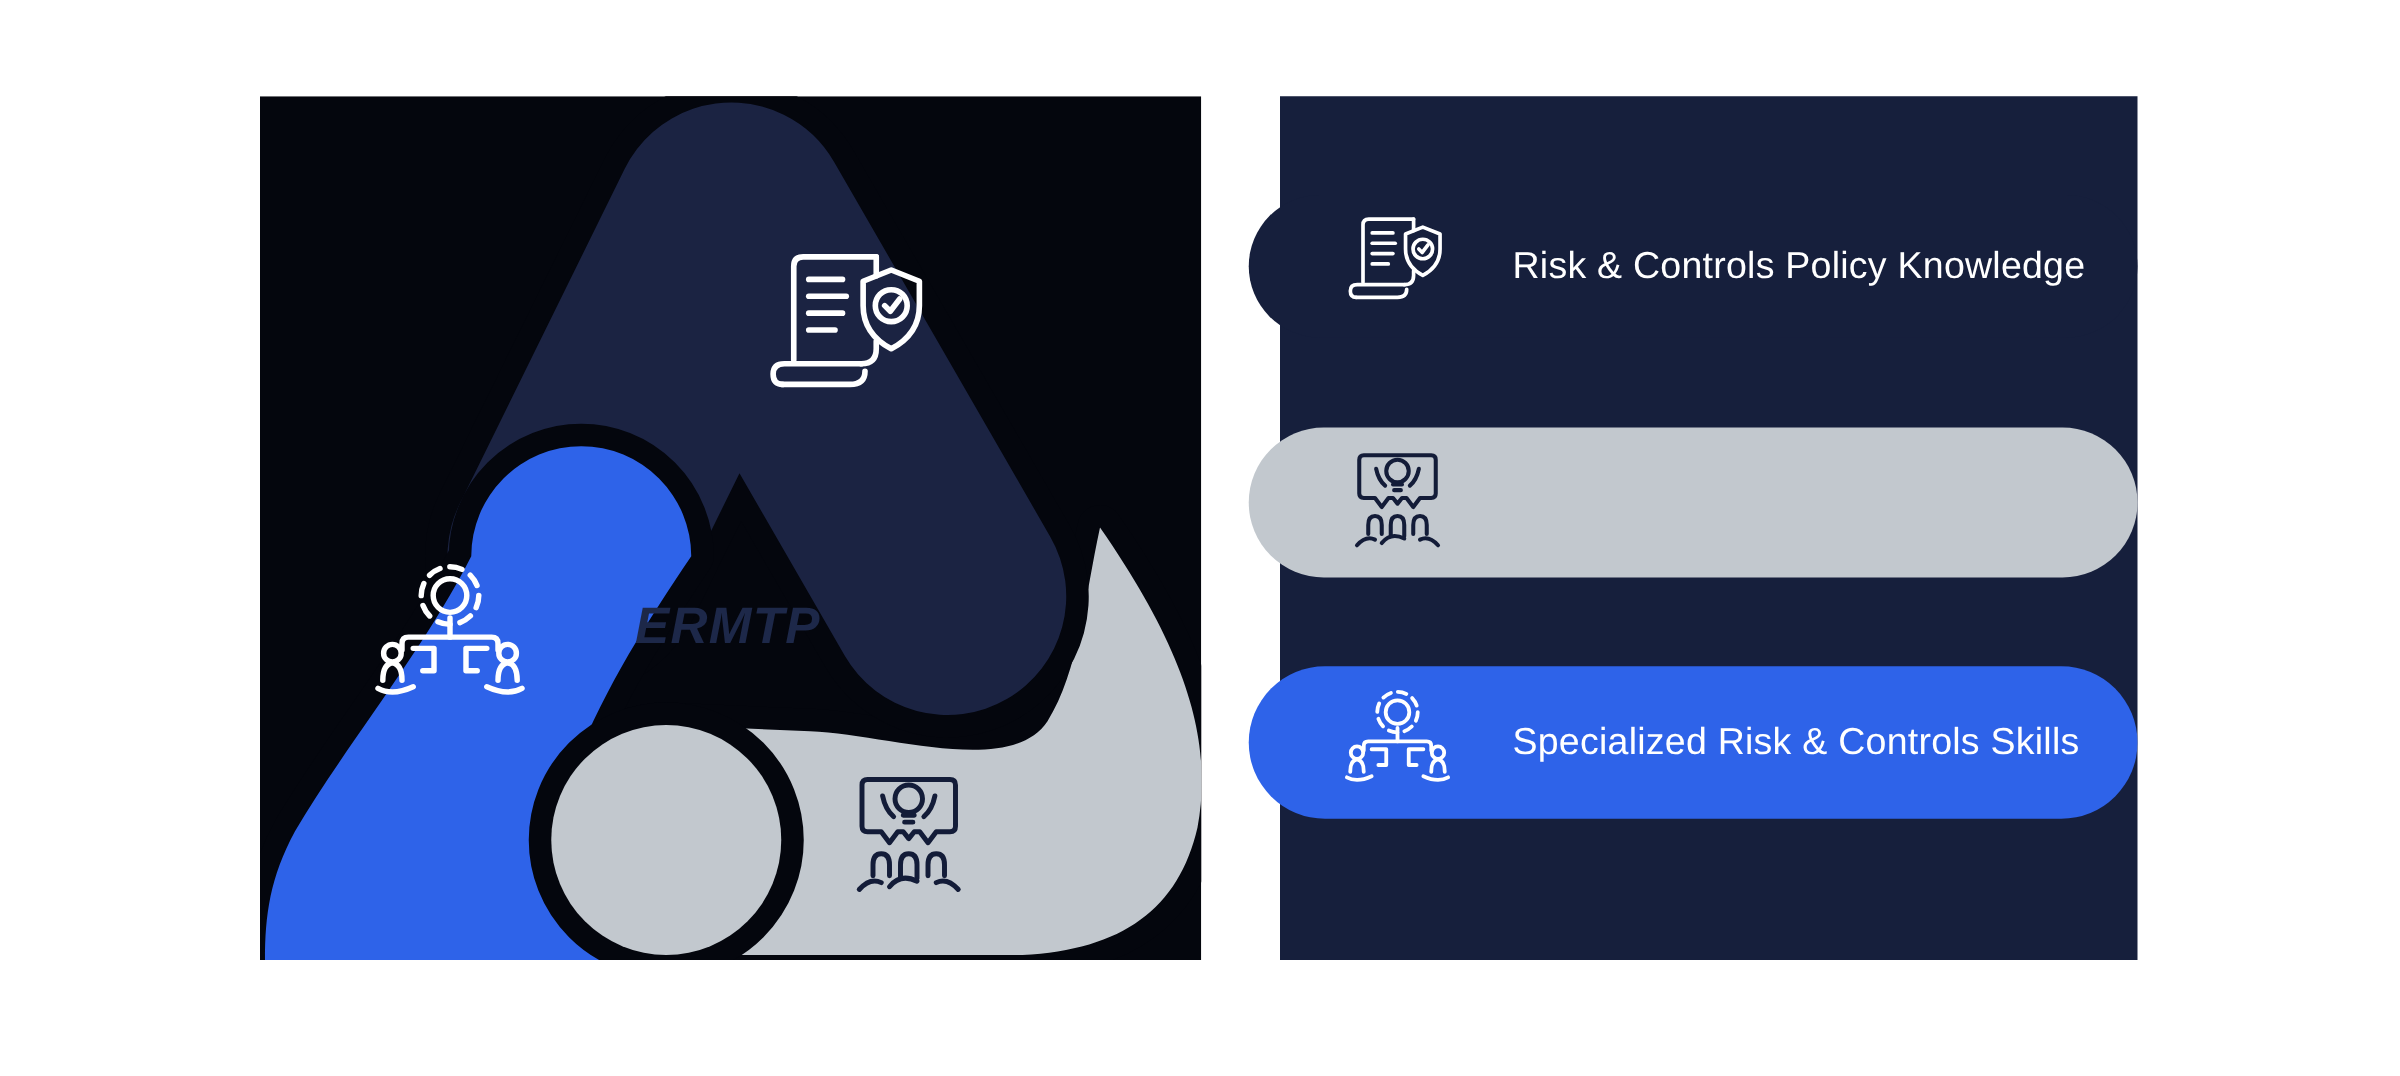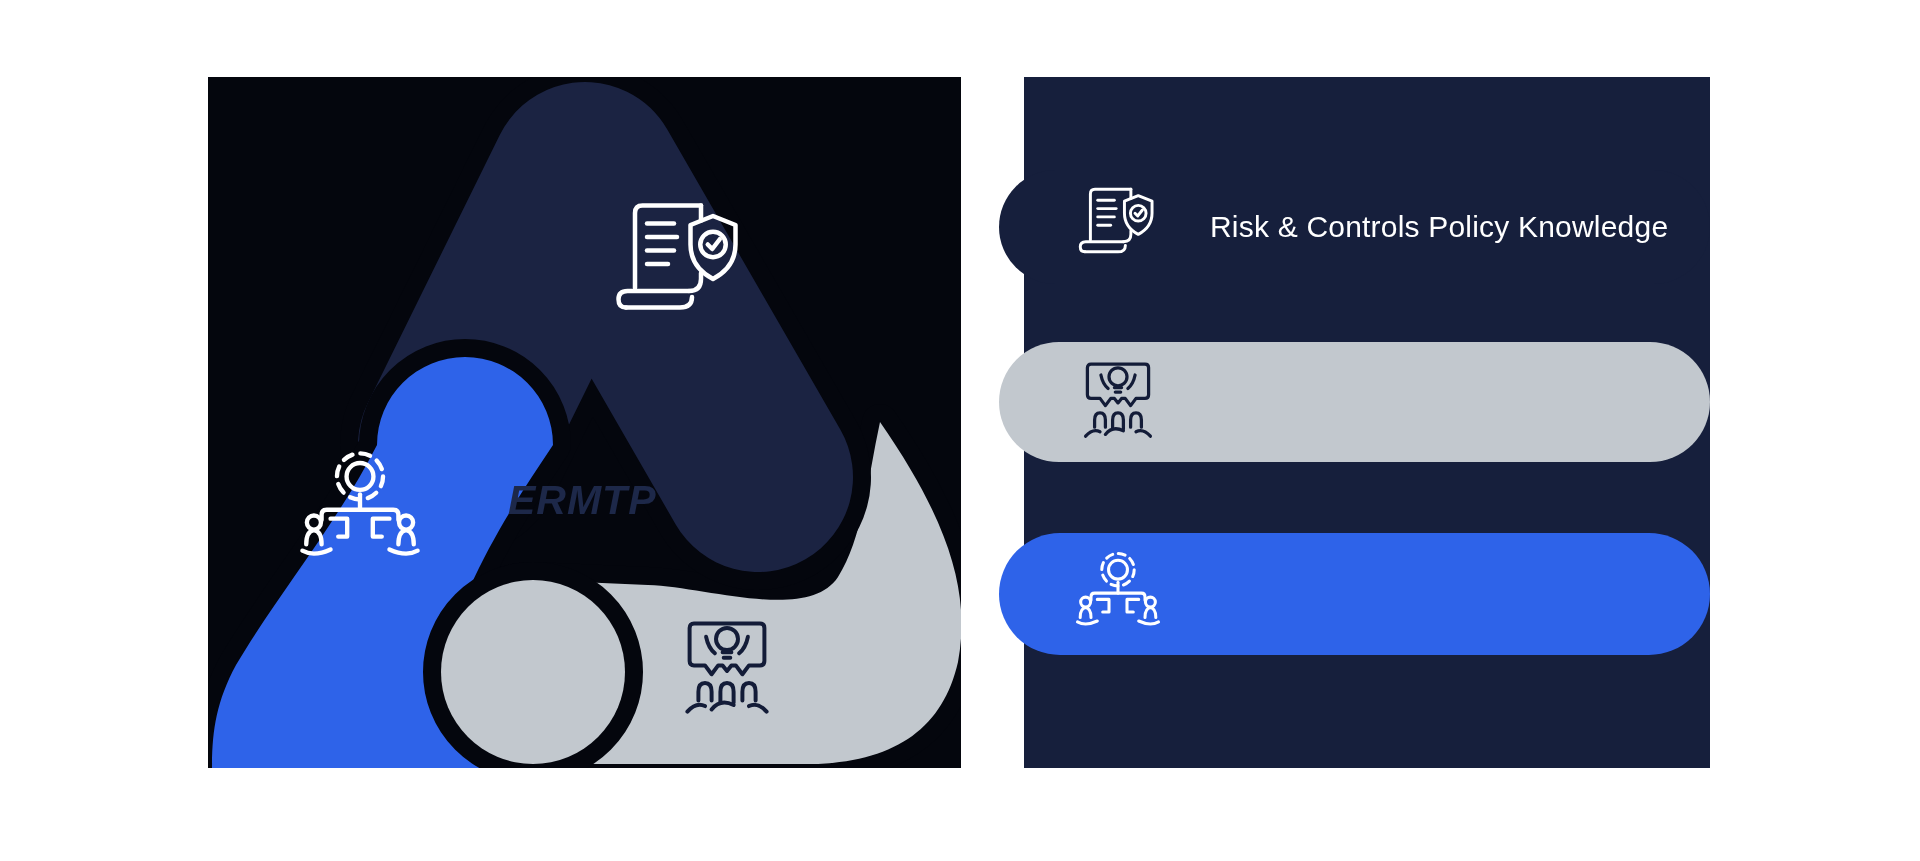--- a/index.html
+++ b/index.html
@@ -4,21 +4,21 @@
 <style>
   html,body{margin:0;padding:0;background:#ffffff;}
   body{font-family:"Liberation Sans", sans-serif;}
   .stage{position:relative;width:1920px;height:861px;background:#ffffff;overflow:hidden;}
 
   .diagram-wrap{position:absolute;left:208px;top:77px;width:782px;height:691px;}
 
   .panel{position:absolute;left:1024px;top:77px;width:686px;height:691px;background:#161f3c;}
 
   .pill{position:absolute;left:999px;width:711px;display:flex;align-items:center;box-sizing:border-box;}
-  .pill-1{top:170px;height:114px;border-radius:57px;background:#161f3c;color:#ffffff;}
+  .pill-1{top:156px;height:114px;border-radius:57px;background:#161f3c;color:#ffffff;}
   .pill-2{top:342px;height:120px;border-radius:60px;background:#c2c8ce;color:#1b2546;}
   .pill-3{top:533px;height:122px;border-radius:61px;background:#2e63e9;color:#ffffff;}
   .pill .icon-box{position:absolute;left:73px;top:50%;transform:translateY(-50%);width:92px;height:92px;display:flex;align-items:center;justify-content:center;}
   .pill .label{position:absolute;left:211px;top:50%;transform:translateY(-50%);font-size:30px;font-weight:500;letter-spacing:0.2px;white-space:nowrap;}
 
   svg{display:block;}
   .lineicon{fill:none;stroke-linecap:round;stroke-linejoin:round;}
 </style>
 </head>
 <body>
@@ -156,15 +156,16 @@
           <circle cx="14" cy="59" r="5.5"></circle>
           <path d="M27 56 L40 56 L40 70 L33 70"></path>
           <path d="M5 81 Q14 86 27 80"></path>
           <path d="M73 56 L60 56 L60 70 L67 70"></path>
           <circle cx="86" cy="59" r="5.5"></circle>
           <path d="M80 76 Q80 66 86 65 M92 76 Q92 66 86 65"></path>
           <path d="M95 81 Q86 86 73 80"></path>
         </g>
       </svg>
     </div>
+    <div class="label">Specialized Risk &amp; Controls Skills</div>
   </div>
 
 </div>
 
 </body></html>

